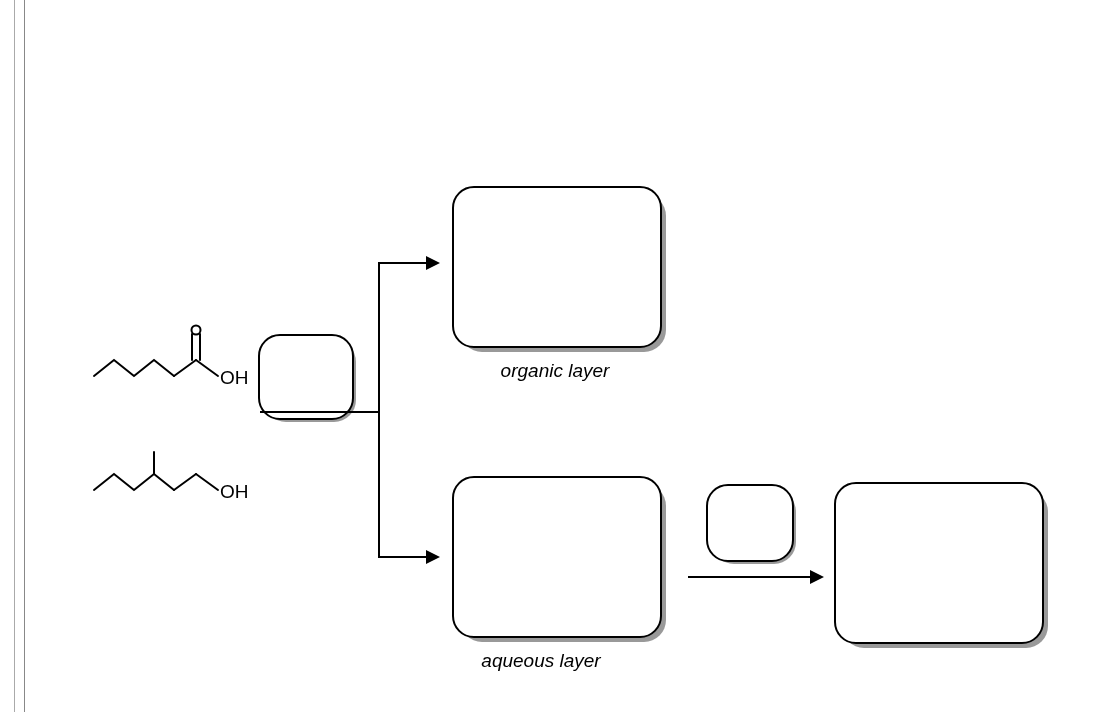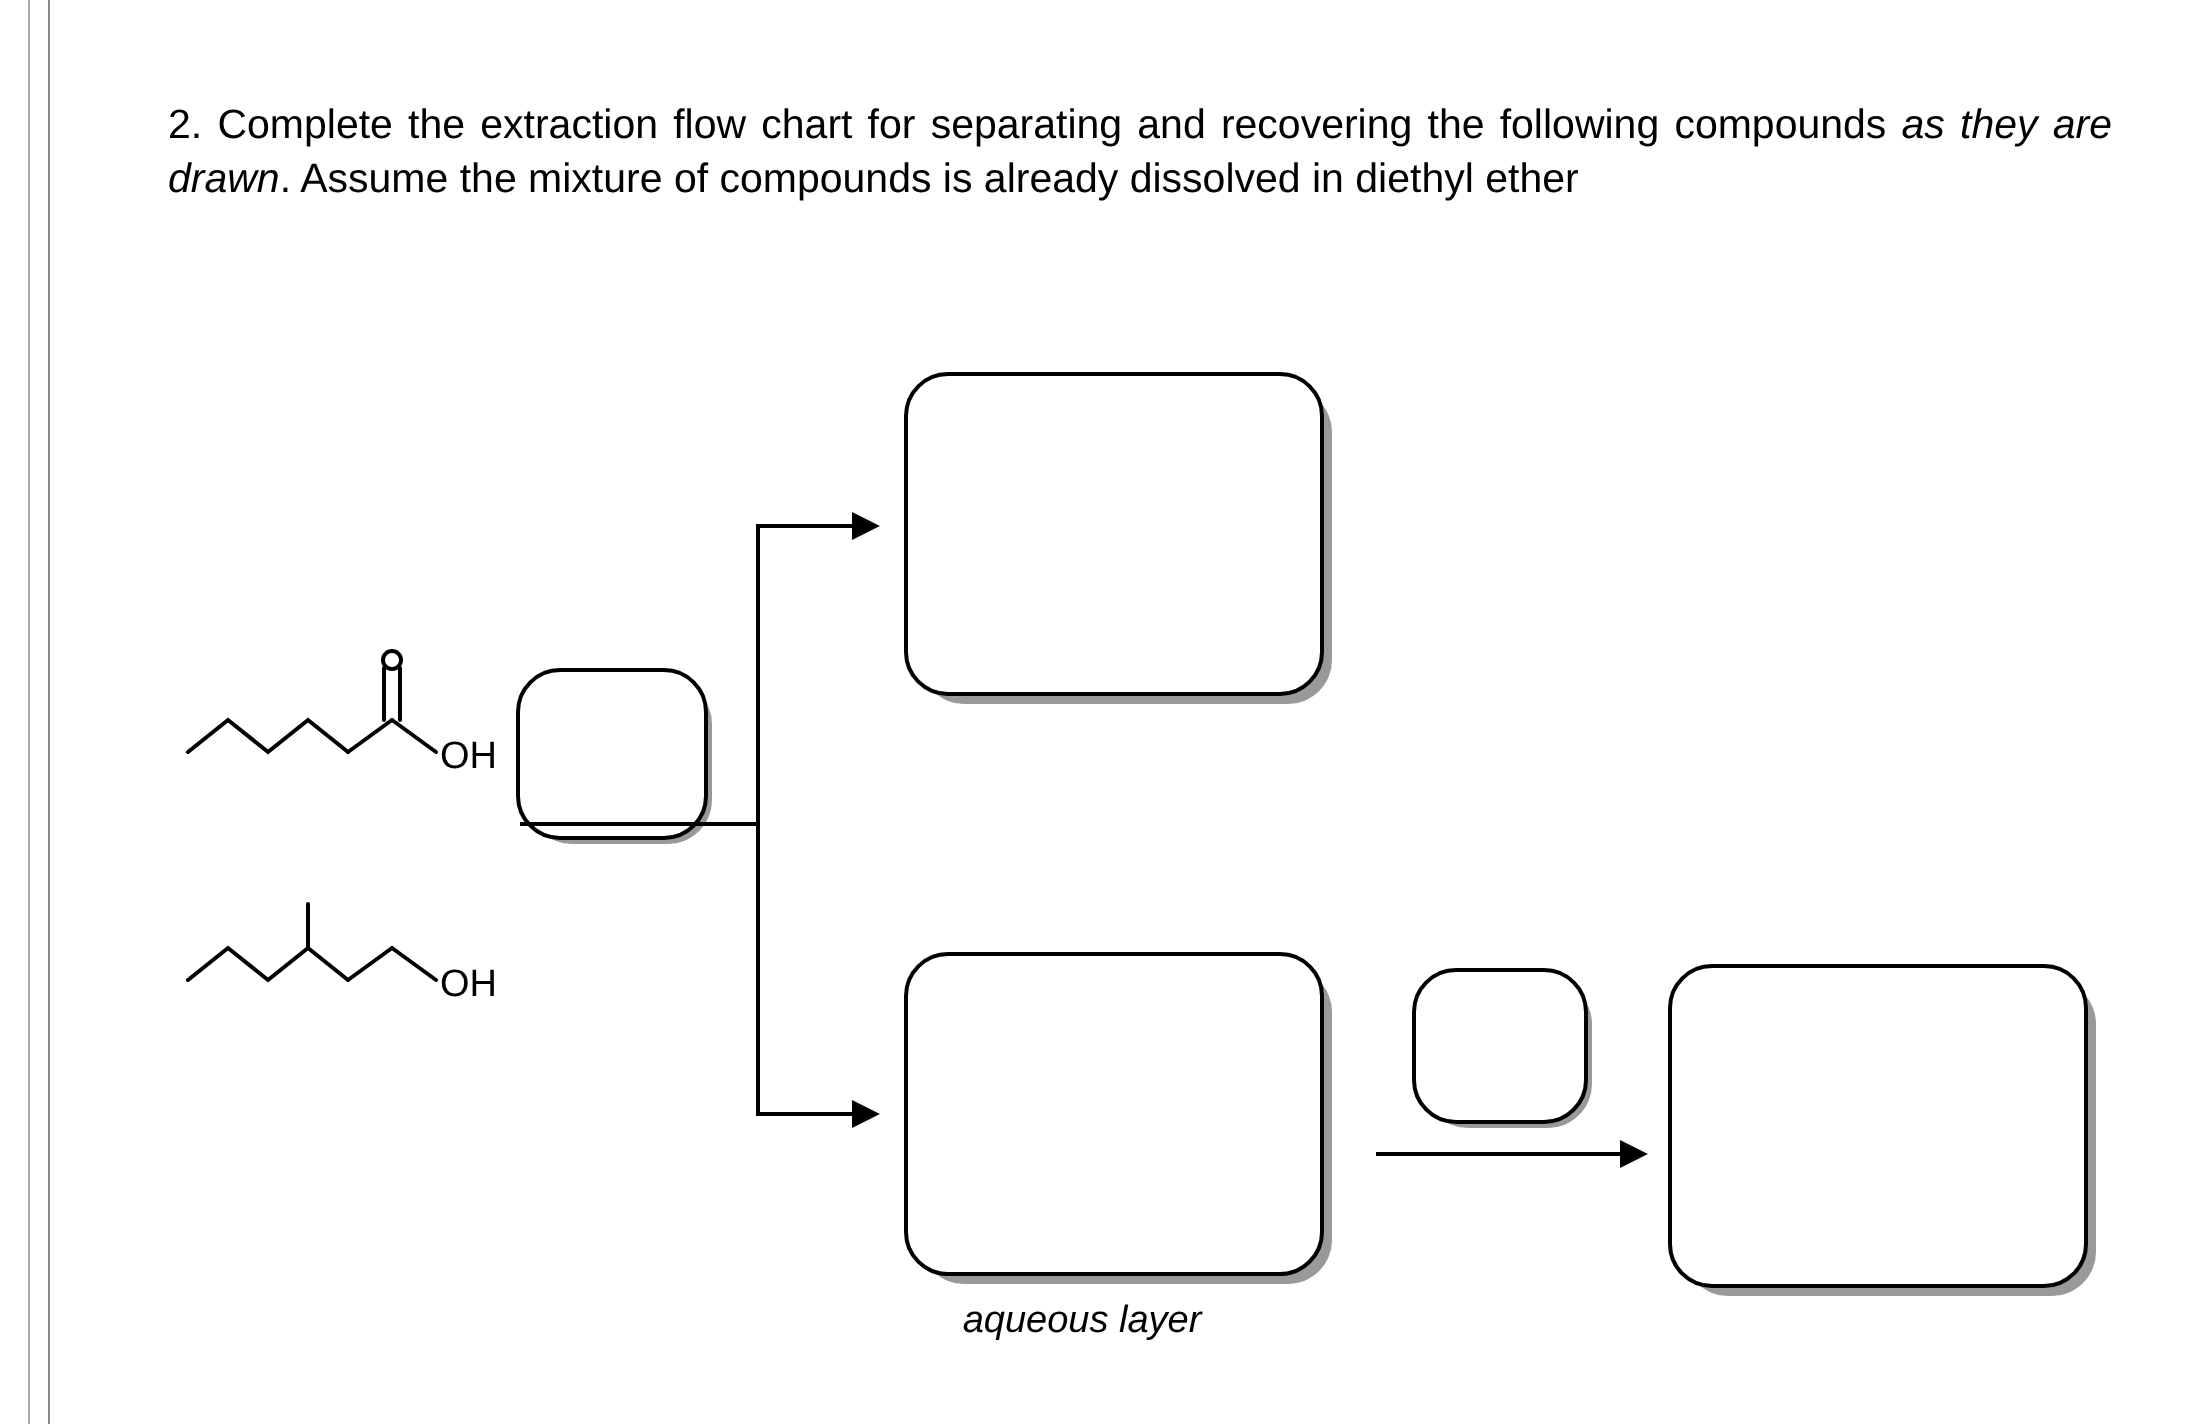--- a/index.html
+++ b/index.html
@@ -23,24 +23,20 @@
 
 </style>
 </head>
 <body>
 
 <div class="page">
 
   <div class="bar-outer"></div>
   <div class="bar-inner"></div>
 
-  <div class="question">
-    <span>2.</span>
-    <span>Complete the extraction flow chart for separating and recovering the following compounds </span><span class="em">as they are drawn</span><span>. Assume the mixture of compounds is already dissolved in diethyl ether</span>
-  </div>
 
   <svg class="mol" style="left:88px;top:320px" width="160" height="90" viewBox="0 0 160 90">
     <g stroke="#000" stroke-width="2" fill="none" stroke-linecap="round">
       <polyline points="6,56 26,40 46,56 66,40 86,56"></polyline>
       <line x1="86" y1="56" x2="108" y2="40"></line>
 
       <line x1="104" y1="40" x2="104" y2="14"></line>
       <line x1="112" y1="40" x2="112" y2="14"></line>
 
       <line x1="108" y1="40" x2="130" y2="56"></line>
@@ -69,20 +65,21 @@
   <div class="arrowline" style="left:378px;top:262px;width:2px;height:296px"></div>
 
   <div class="arrowline" style="left:378px;top:262px;width:48px;height:2px"></div>
   <div class="arrowhead" style="left:426px;top:256px;border-left:14px solid #000;border-top:7px solid transparent;border-bottom:7px solid transparent"></div>
 
   <div class="arrowline" style="left:378px;top:556px;width:48px;height:2px"></div>
   <div class="arrowhead" style="left:426px;top:550px;border-left:14px solid #000;border-top:7px solid transparent;border-bottom:7px solid transparent"></div>
 
   <div class="shadow" style="left:460px;top:194px;width:206px;height:158px"></div>
   <div class="rbox" style="left:452px;top:186px;width:206px;height:158px"></div>
+  <div class="label" style="left:452px;top:360px;width:206px">organic layer</div>
 
   <div class="shadow" style="left:460px;top:484px;width:206px;height:158px"></div>
   <div class="rbox" style="left:452px;top:476px;width:206px;height:158px"></div>
   <div class="label" style="left:438px;top:650px;width:206px">aqueous layer</div>
 
   <div class="shadow" style="left:712px;top:490px;width:84px;height:74px"></div>
   <div class="rbox" style="left:706px;top:484px;width:84px;height:74px"></div>
 
   <div class="arrowline" style="left:688px;top:576px;width:122px;height:2px"></div>
   <div class="arrowhead" style="left:810px;top:570px;border-left:14px solid #000;border-top:7px solid transparent;border-bottom:7px solid transparent"></div>

